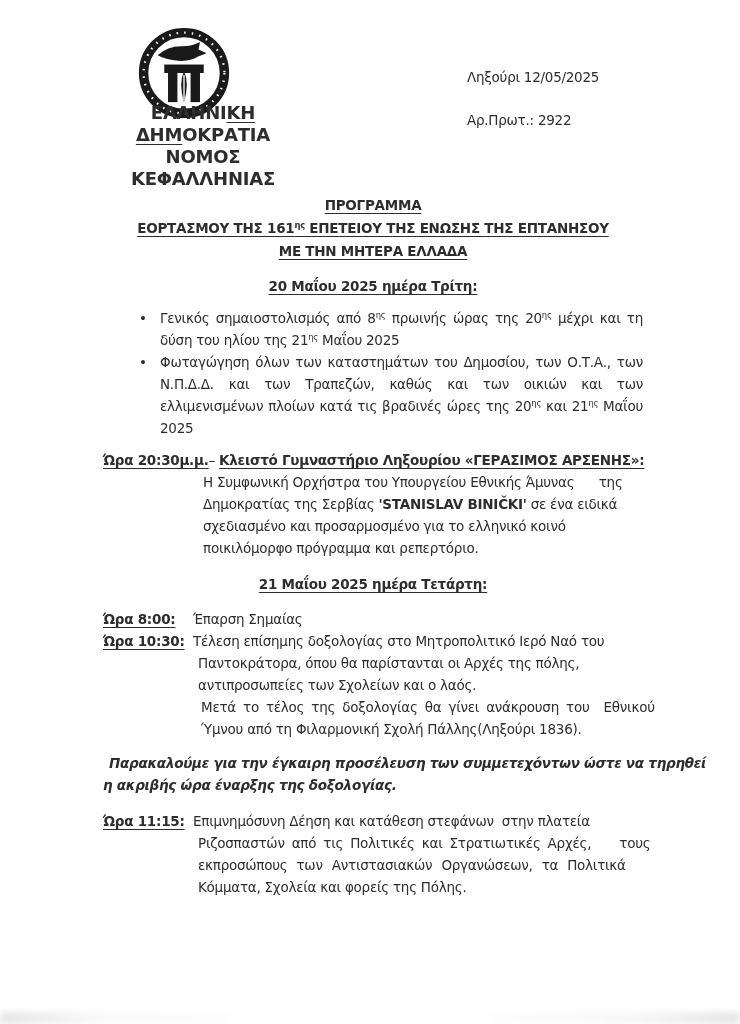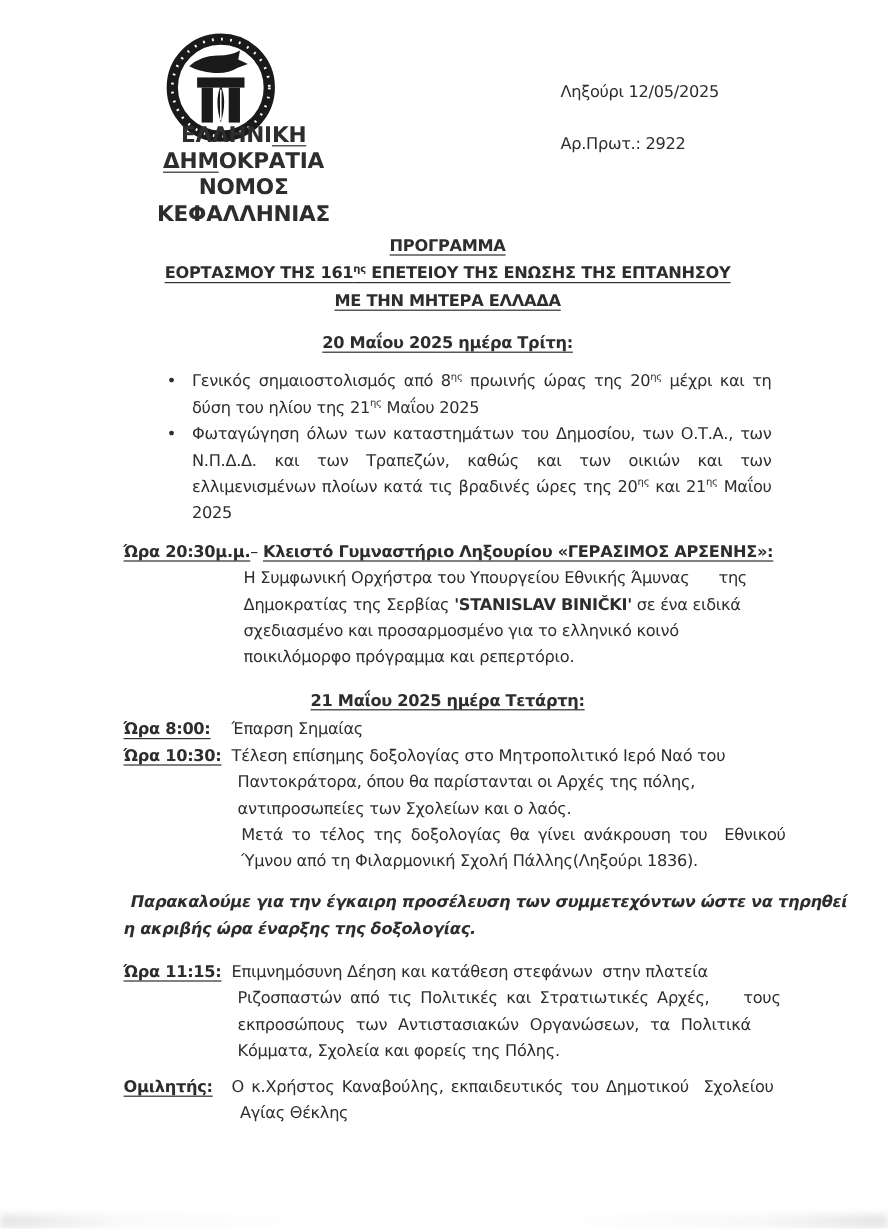--- a/index.html
+++ b/index.html
@@ -43,21 +43,21 @@
 
   
   .evening{margin-top:10px;}
   .evening .desc{margin-left:100px;}
   .ln{white-space:nowrap;}
 
   
   .hang{display:flex;margin-top:0;}
   .hang .lbl{flex:none;width:90px;font-weight:bold;}
   .hang .content{flex:1;min-width:0;}
-  .mt13{margin-top:2px;}
+  .mt13{margin-top:13px;}
   .mt14{margin-top:14px;}
   .mt8{margin-top:8px;}
 
   .notice{margin-top:12px;font-style:italic;font-weight:bold;line-height:22px;}
 
   
   .scan-edge{position:absolute;left:0;right:0;bottom:0;height:12px;
     background:linear-gradient(to right, rgba(0,0,0,0.10), rgba(0,0,0,0.02) 14%, rgba(0,0,0,0) 38%, rgba(0,0,0,0) 62%, rgba(0,0,0,0.03) 86%, rgba(0,0,0,0.10));
     filter:blur(3px);}
 </style>
@@ -146,22 +146,15 @@
   <div class="hang mt14">
     <div class="lbl"><span class="u">Ώρα 11:15:</span></div>
     <div class="content">
         <div class="ln"><span>Επιμνημόσυνη Δέηση και κατάθεση στεφάνων &nbsp;στην πλατεία</span></div>
         <div class="ln" style="word-spacing: 3px; padding-left: 5px;"><span>Ριζοσπαστών από τις Πολιτικές και Στρατιωτικές Αρχές, &nbsp;&nbsp;&nbsp;τους</span></div>
         <div class="ln" style="word-spacing: 5px; padding-left: 5px;"><span>εκπροσώπους των Αντιστασιακών Οργανώσεων, τα Πολιτικά</span></div>
         <div class="ln" style="padding-left: 5px;"><span>Κόμματα, Σχολεία και φορείς της Πόλης.</span></div>
       </div>
   </div>
 
-  <div class="hang mt8">
-    <div class="lbl"><span class="u">Ομιλητής:</span></div>
-    <div class="content">
-        <div class="ln" style="word-spacing: 2px;"><span>Ο κ.Χρήστος Καναβούλης, εκπαιδευτικός του Δημοτικού &nbsp;Σχολείου</span></div>
-        <div class="ln" style="padding-left: 7px;"><span>Αγίας Θέκλης</span></div>
-      </div>
-  </div>
 
   <div class="scan-edge"></div>
 </div>
 
 </body></html>

